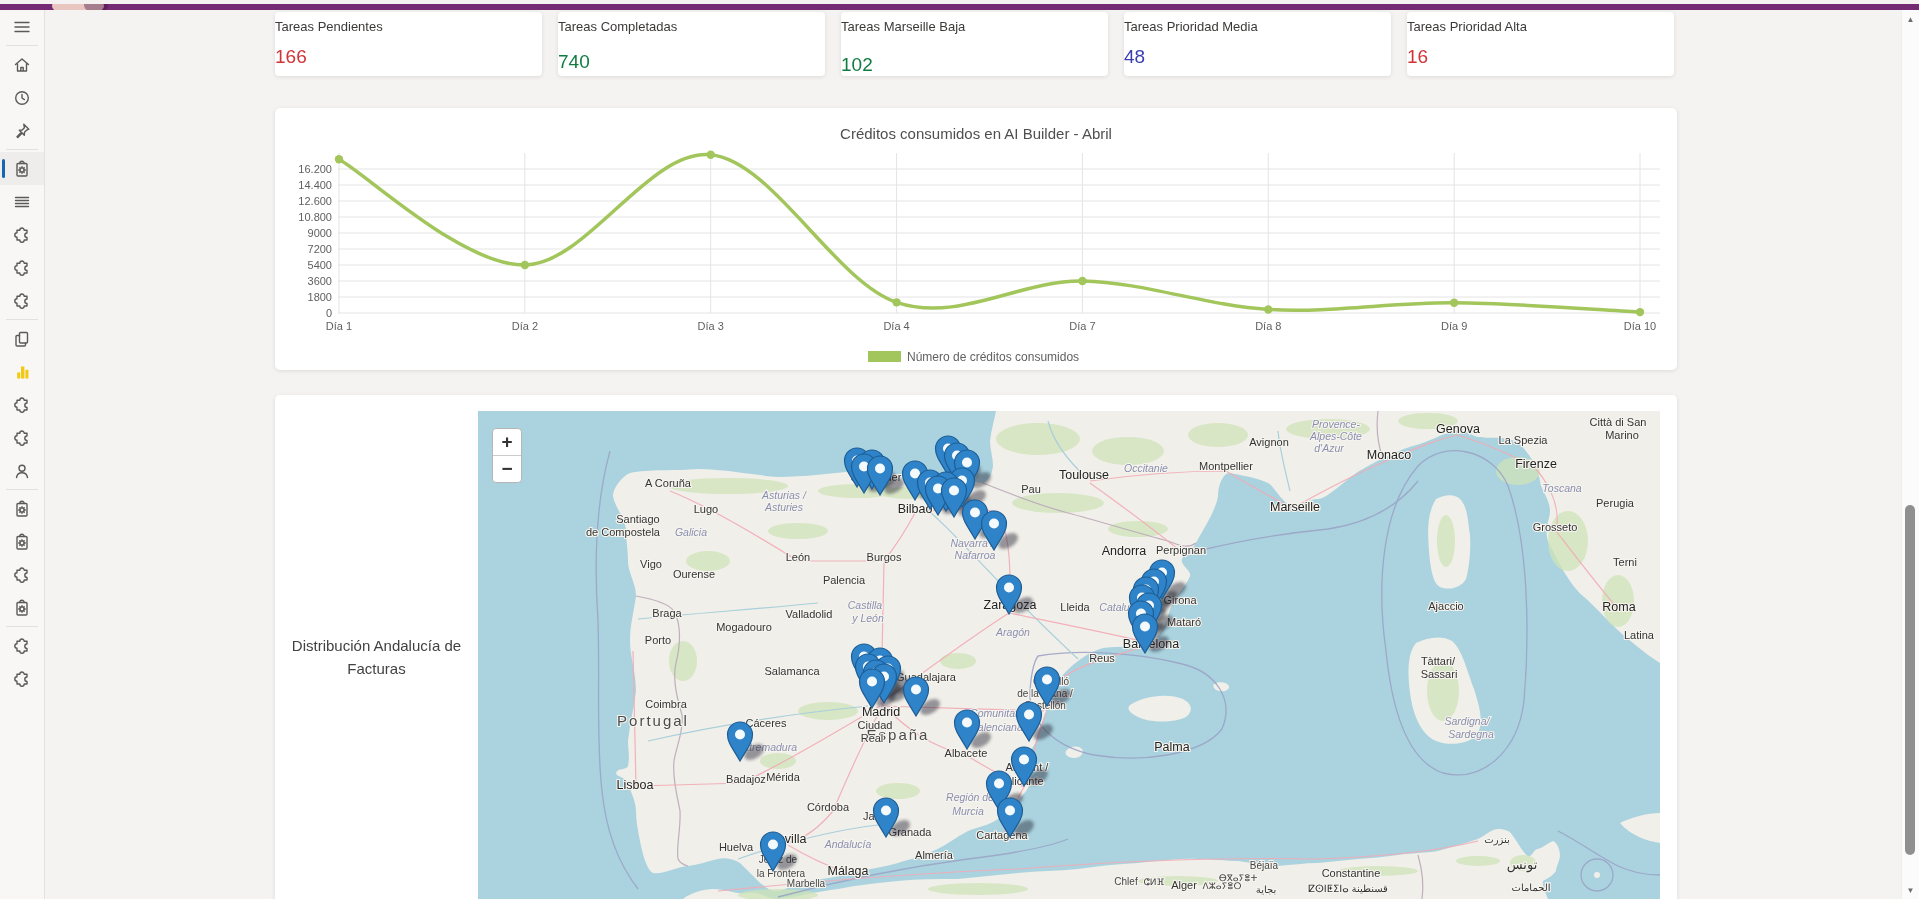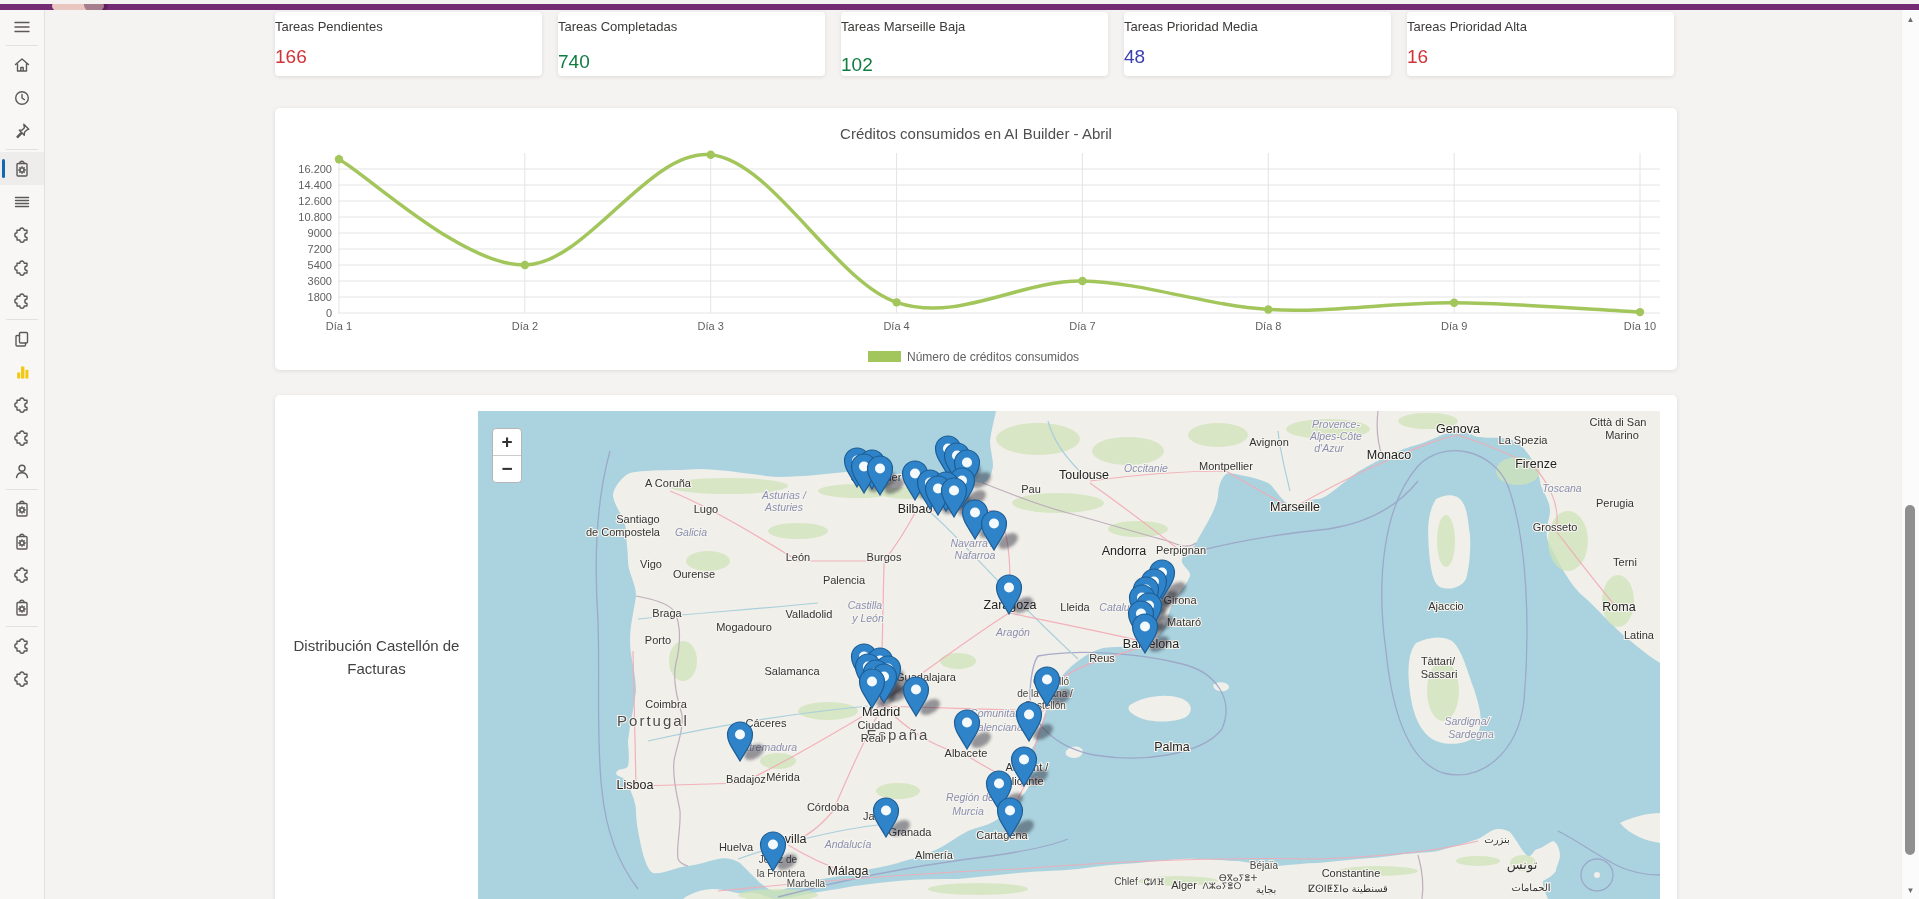--- a/index.html
+++ b/index.html
@@ -255,21 +255,21 @@
       <circle cx="993.2857142857143" cy="201.44444444444446" r="4.2" fill="#a2c65b"></circle>
       <circle cx="1179.142857142857" cy="194.77777777777777" r="4.2" fill="#a2c65b"></circle>
       <circle cx="1365" cy="204.11111111111111" r="4.2" fill="#a2c65b"></circle>
       <rect x="593" y="243" width="33" height="11" fill="#a2c65b"></rect>
       <text x="632" y="252.5" class="tick" style="stroke:none;fill:#616161;font-size:12px">Número de créditos consumidos</text>
     </svg>
 </div>
 
 <div class="card" id="map-card">
   <div id="map-title">
-    <div>Distribución Castellón de</div>
+    <div>Distribución Andalucía de</div>
     <div>Facturas</div>
   </div>
   <div id="map-wrap">
     <div id="zoomctl">
       <div class="zbtn">+</div>
       <div class="zbtn">−</div>
     </div>
     <svg id="map-svg" viewBox="0 0 1182 504" width="1182" height="504">
       <defs>
           <filter id="blur" x="-40%" y="-40%" width="180%" height="180%">

